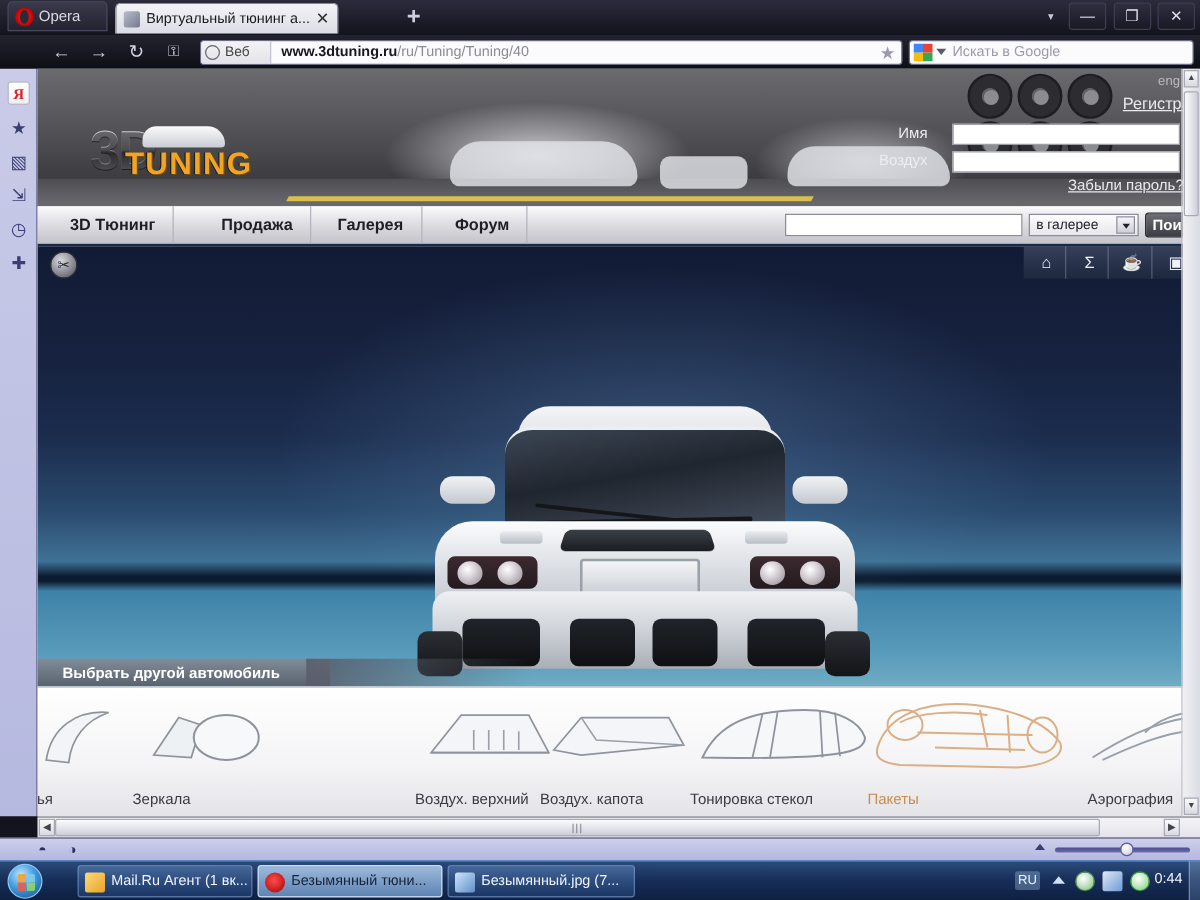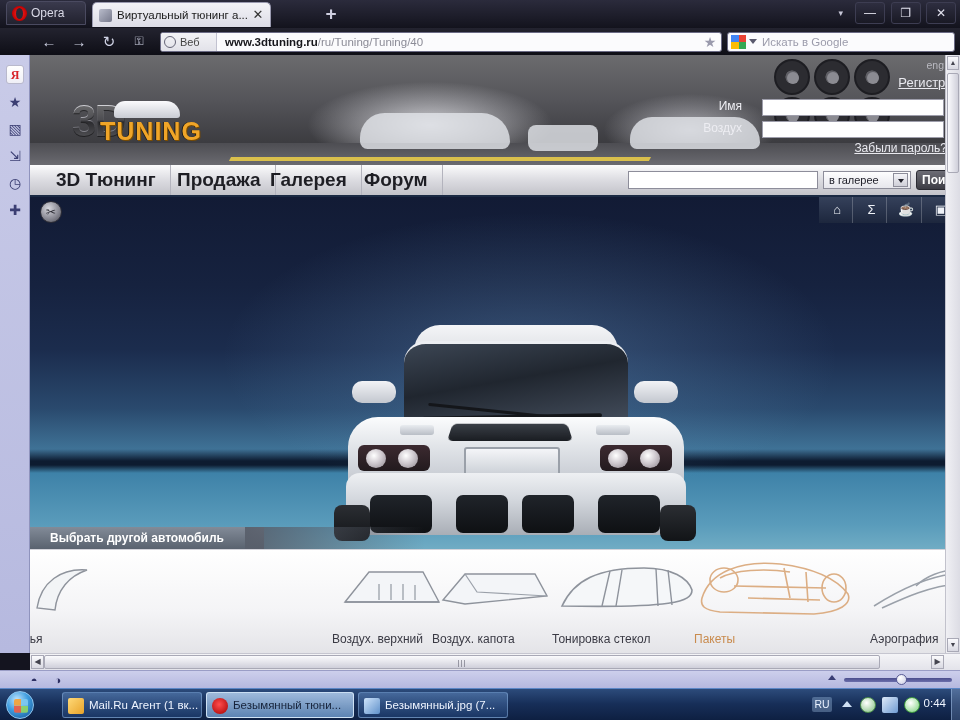--- a/index.html
+++ b/index.html
@@ -239,21 +239,21 @@
   #forgot-row span { text-decoration: underline; }
 
   
   #site-nav {
     position: absolute; left: 0; top: 110px; width: 930px; height: 32px;
     background: linear-gradient(180deg,#fbfbfc 0%, #dcdce1 50%, #c3c3ca 100%);
     border-bottom: 2px solid #1b2a44;
   }
   .navitem {
     position: absolute; top: 0; height: 30px; padding: 0 14px;
-    font-size: 19px; line-height: 30px; color: #1e1e24; font-weight: bold;
+    font-size: 13px; line-height: 30px; color: #1e1e24; font-weight: bold;
     border-right: 1px solid #b3b3bd; white-space: nowrap;
   }
   #site-search-inp {
     position: absolute; left: 598px; top: 6px; width: 190px; height: 18px;
     background: #fff; border: 1px solid #8d8d9a;
   }
   #site-search-sel {
     position: absolute; left: 793px; top: 6px; width: 88px; height: 18px;
     background: linear-gradient(180deg,#fdfdfe,#e6e6ec);
     border: 1px solid #8d8d9a;
@@ -724,20 +724,29 @@
 
       <div class="part" style="left:-16px">
         <div class="pic">
           <svg width="118" height="62" viewBox="0 0 118 62">
             <path d="M20 50 C24 24 44 10 70 12 C52 18 40 32 38 52 Z" fill="#f2f4f6" stroke="#8e939c" stroke-width="1.4"></path>
           </svg>
         </div>
         <div class="plabel">ылья</div>
       </div>
 
+      <div class="part" style="left:76px">
+        <div class="pic">
+          <svg width="118" height="62" viewBox="0 0 118 62">
+            <path d="M14 46 L34 16 L52 22 L44 48 Z" fill="#eef1f4" stroke="#8e939c" stroke-width="1.4"></path>
+            <ellipse cx="72" cy="32" rx="26" ry="18" fill="#f6f8fa" stroke="#8e939c" stroke-width="1.6"></ellipse>
+          </svg>
+        </div>
+        <div class="plabel">Зеркала</div>
+      </div>
 
 
       <div class="part" style="left:302px">
         <div class="pic">
           <svg width="118" height="62" viewBox="0 0 118 62">
             <path d="M10 44 L34 14 L88 14 L104 44 Z" fill="#f3f5f8" stroke="#8e939c" stroke-width="1.4"></path>
             <g stroke="#9aa0a9" stroke-width="1.3">
               <path d="M44 26 L44 42 M56 26 L56 42 M68 26 L68 42 M80 27 L80 42"></path>
             </g>
             <path d="M10 44 L104 44" stroke="#8e939c" stroke-width="1.4" fill="none"></path>

